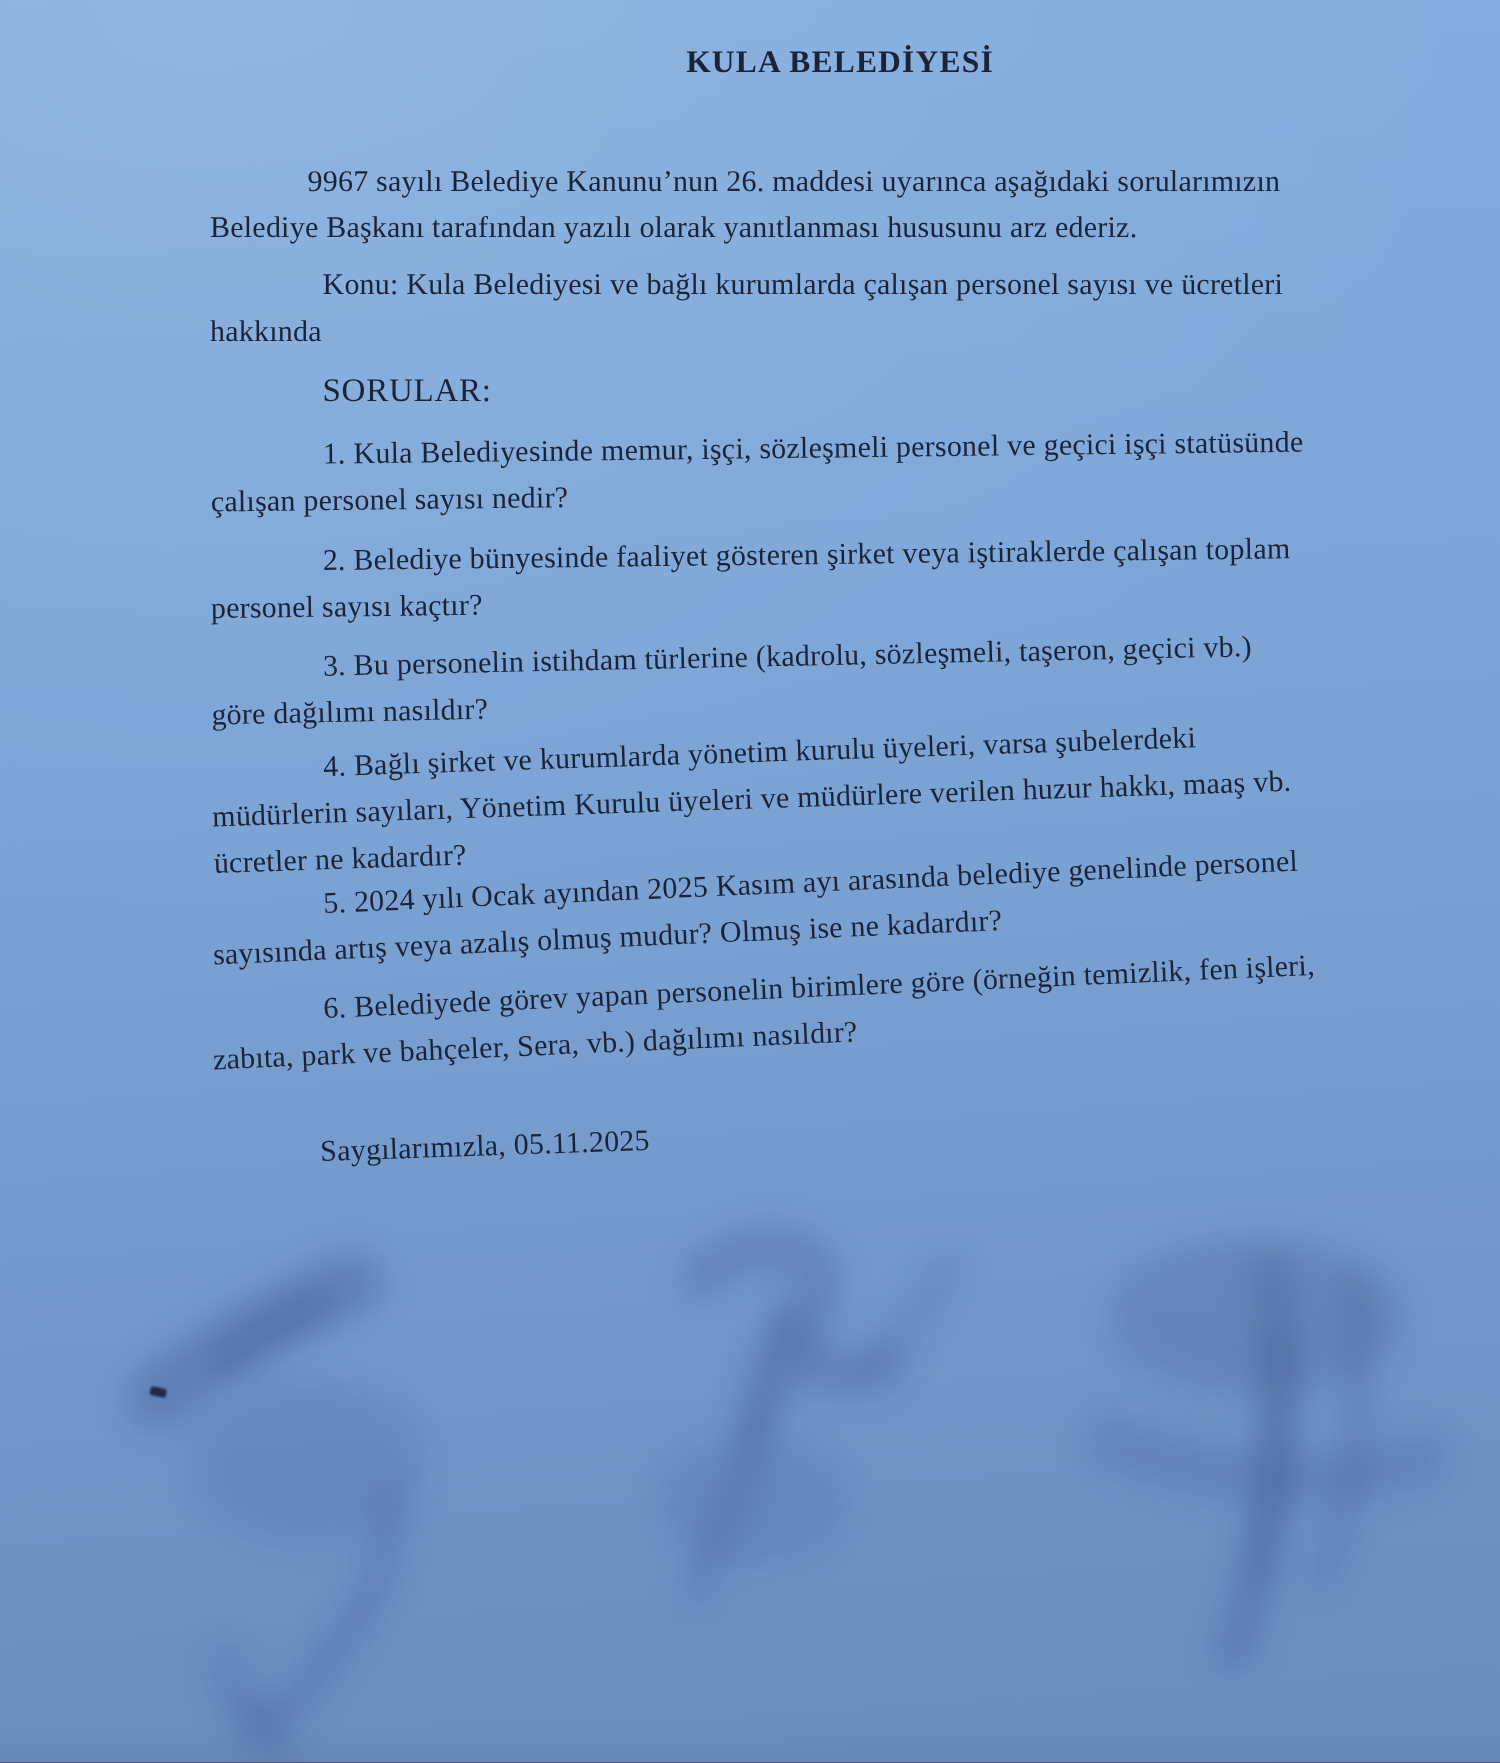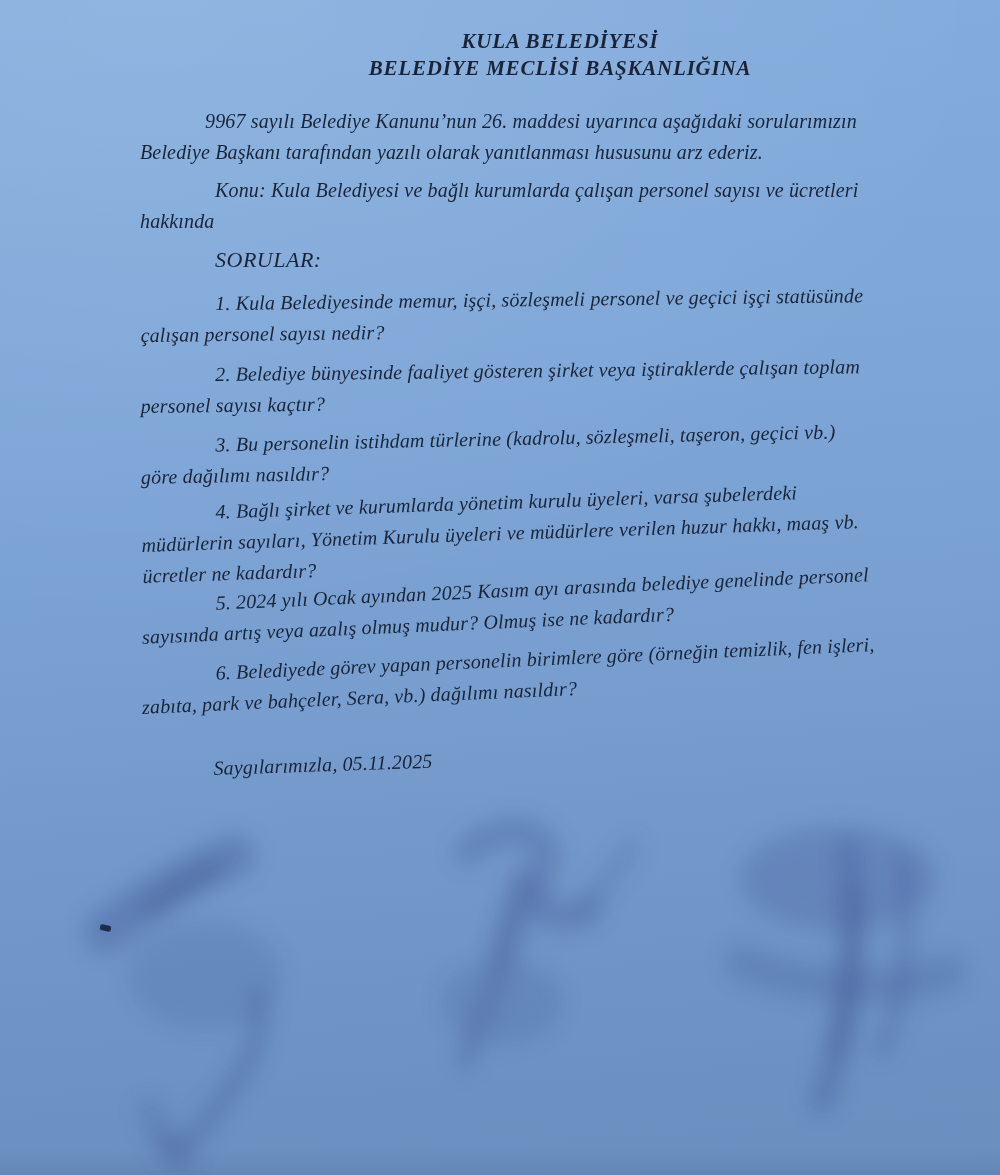--- a/index.html
+++ b/index.html
@@ -5,21 +5,20 @@
   html, body { margin: 0; padding: 0; background: #4a4a4a; }
   .photo {
     position: relative;
     width: 1000px;
     height: 1175px;
     overflow: hidden;
     background:
       radial-gradient(140% 90% at 15% 0%, rgba(255,255,255,0.10), rgba(255,255,255,0) 60%),
       linear-gradient(176deg, #84addd 0%, #7ea7d8 30%, #779ecf 58%, #6f94c5 80%, #6a8ebe 100%);
     font-family: "Liberation Serif", serif;
-    font-style: italic;
   }
   
   .photo::after {
     content: "";
     position: absolute; left: 0; right: 0; bottom: 0; height: 26px;
     background: linear-gradient(180deg, rgba(40,60,100,0) 0%, rgba(40,60,100,0.10) 100%);
     pointer-events: none;
   }
   .doc { position: absolute; inset: 0; color: #1a2438; filter: blur(0.35px); }
   .title-block {
@@ -48,21 +47,20 @@
   }
 </style>
 </head>
 <body>
 
 <div class="photo">
   <div class="doc">
 
     <div class="title-block t0">
       <div>KULA BELEDİYESİ</div>
-      <div>BELEDİYE MECLİSİ BAŞKANLIĞINA</div>
     </div>
 
     <p class="para indent-sm t0" style="top:106px;">9967 sayılı Belediye Kanunu’nun 26. maddesi uyarınca aşağıdaki sorularımızın
 Belediye Başkanı tarafından yazılı olarak yanıtlanması hususunu arz ederiz.</p>
 
     <p class="para indent t0" style="top:175px;">Konu: Kula Belediyesi ve bağlı kurumlarda çalışan personel sayısı ve ücretleri
 hakkında</p>
 
     <p class="para indent heading t0" style="top:244px;">SORULAR:</p>
 

